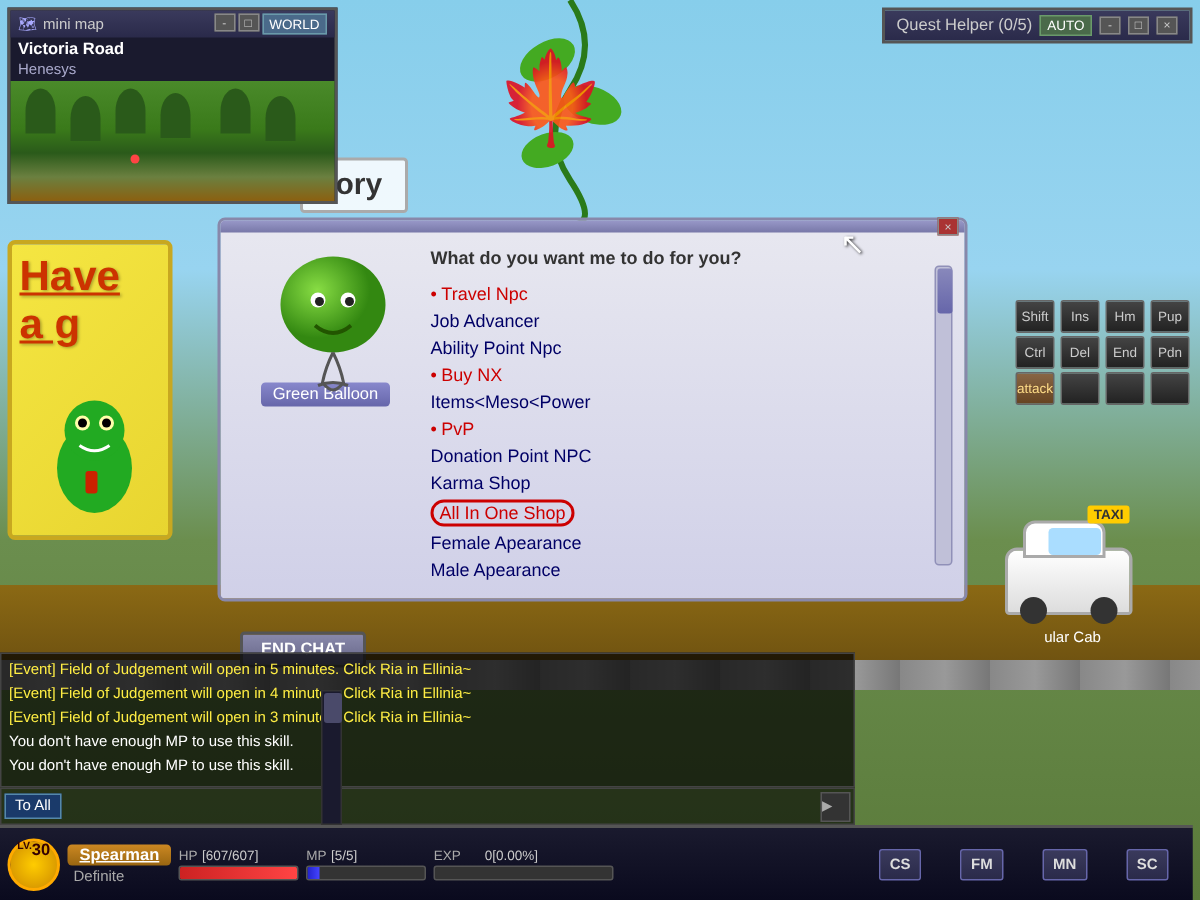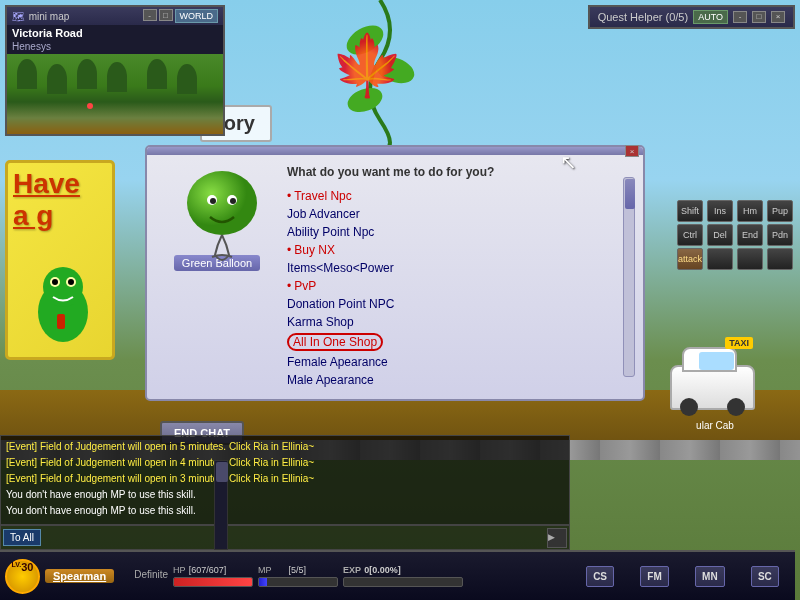--- a/index.html
+++ b/index.html
@@ -333,21 +333,21 @@
       width: 35px; height: 35px;
       background: radial-gradient(circle, #ffcc00, #cc8800);
       border-radius: 50%;
       border: 2px solid #ffaa00;
       display: flex; align-items: flex-start; justify-content: center;
       font-size: 10px; font-weight: bold; color: #330000;
       flex-direction: row;
     }
     #level-lv { font-size: 7px; }
     #char-name-area {
-      display: flex; flex-direction: row; gap: 16px;
+      display: flex; flex-direction: column; gap: 2px;
     }
     #char-name {
       background: linear-gradient(180deg, #cc8822, #996611);
       color: #fff;
       font-size: 11px; font-weight: bold;
       padding: 1px 8px;
       border-radius: 3px;
       text-decoration: underline;
     }
     #char-class {
@@ -673,30 +673,30 @@
   <div class="stat-bar-group">
     <div style="display:flex;align-items:flex-start;gap:3px;">
       <span class="stat-bar-label">HP</span>
       <span class="stat-text">[607/607]</span>
     </div>
     <div class="stat-bar">
       <div class="stat-bar-fill-hp" style="width:100%;"></div>
     </div>
   </div>
   <div class="stat-bar-group">
-    <div style="display:flex;align-items:center;gap:17px;">
+    <div style="display:flex;align-items:center;gap:3px;">
       <span class="stat-bar-label">MP</span>
       <span class="stat-text">[5/5]</span>
     </div>
     <div class="stat-bar">
       <div class="stat-bar-fill-mp" style="width:10%;"></div>
     </div>
   </div>
   <div class="stat-bar-group">
-    <div style="display:flex;align-items:center;gap:3px;font-weight:bold;">
+    <div style="display:flex;align-items:center;gap:16px;">
       <span class="stat-bar-label">EXP</span>
       <span class="stat-text">0[0.00%]</span>
     </div>
     <div class="stat-bar" style="width:120px;">
       <div class="stat-bar-fill-exp"></div>
     </div>
   </div>
 </div>
 
 <div id="kbd-grid">

